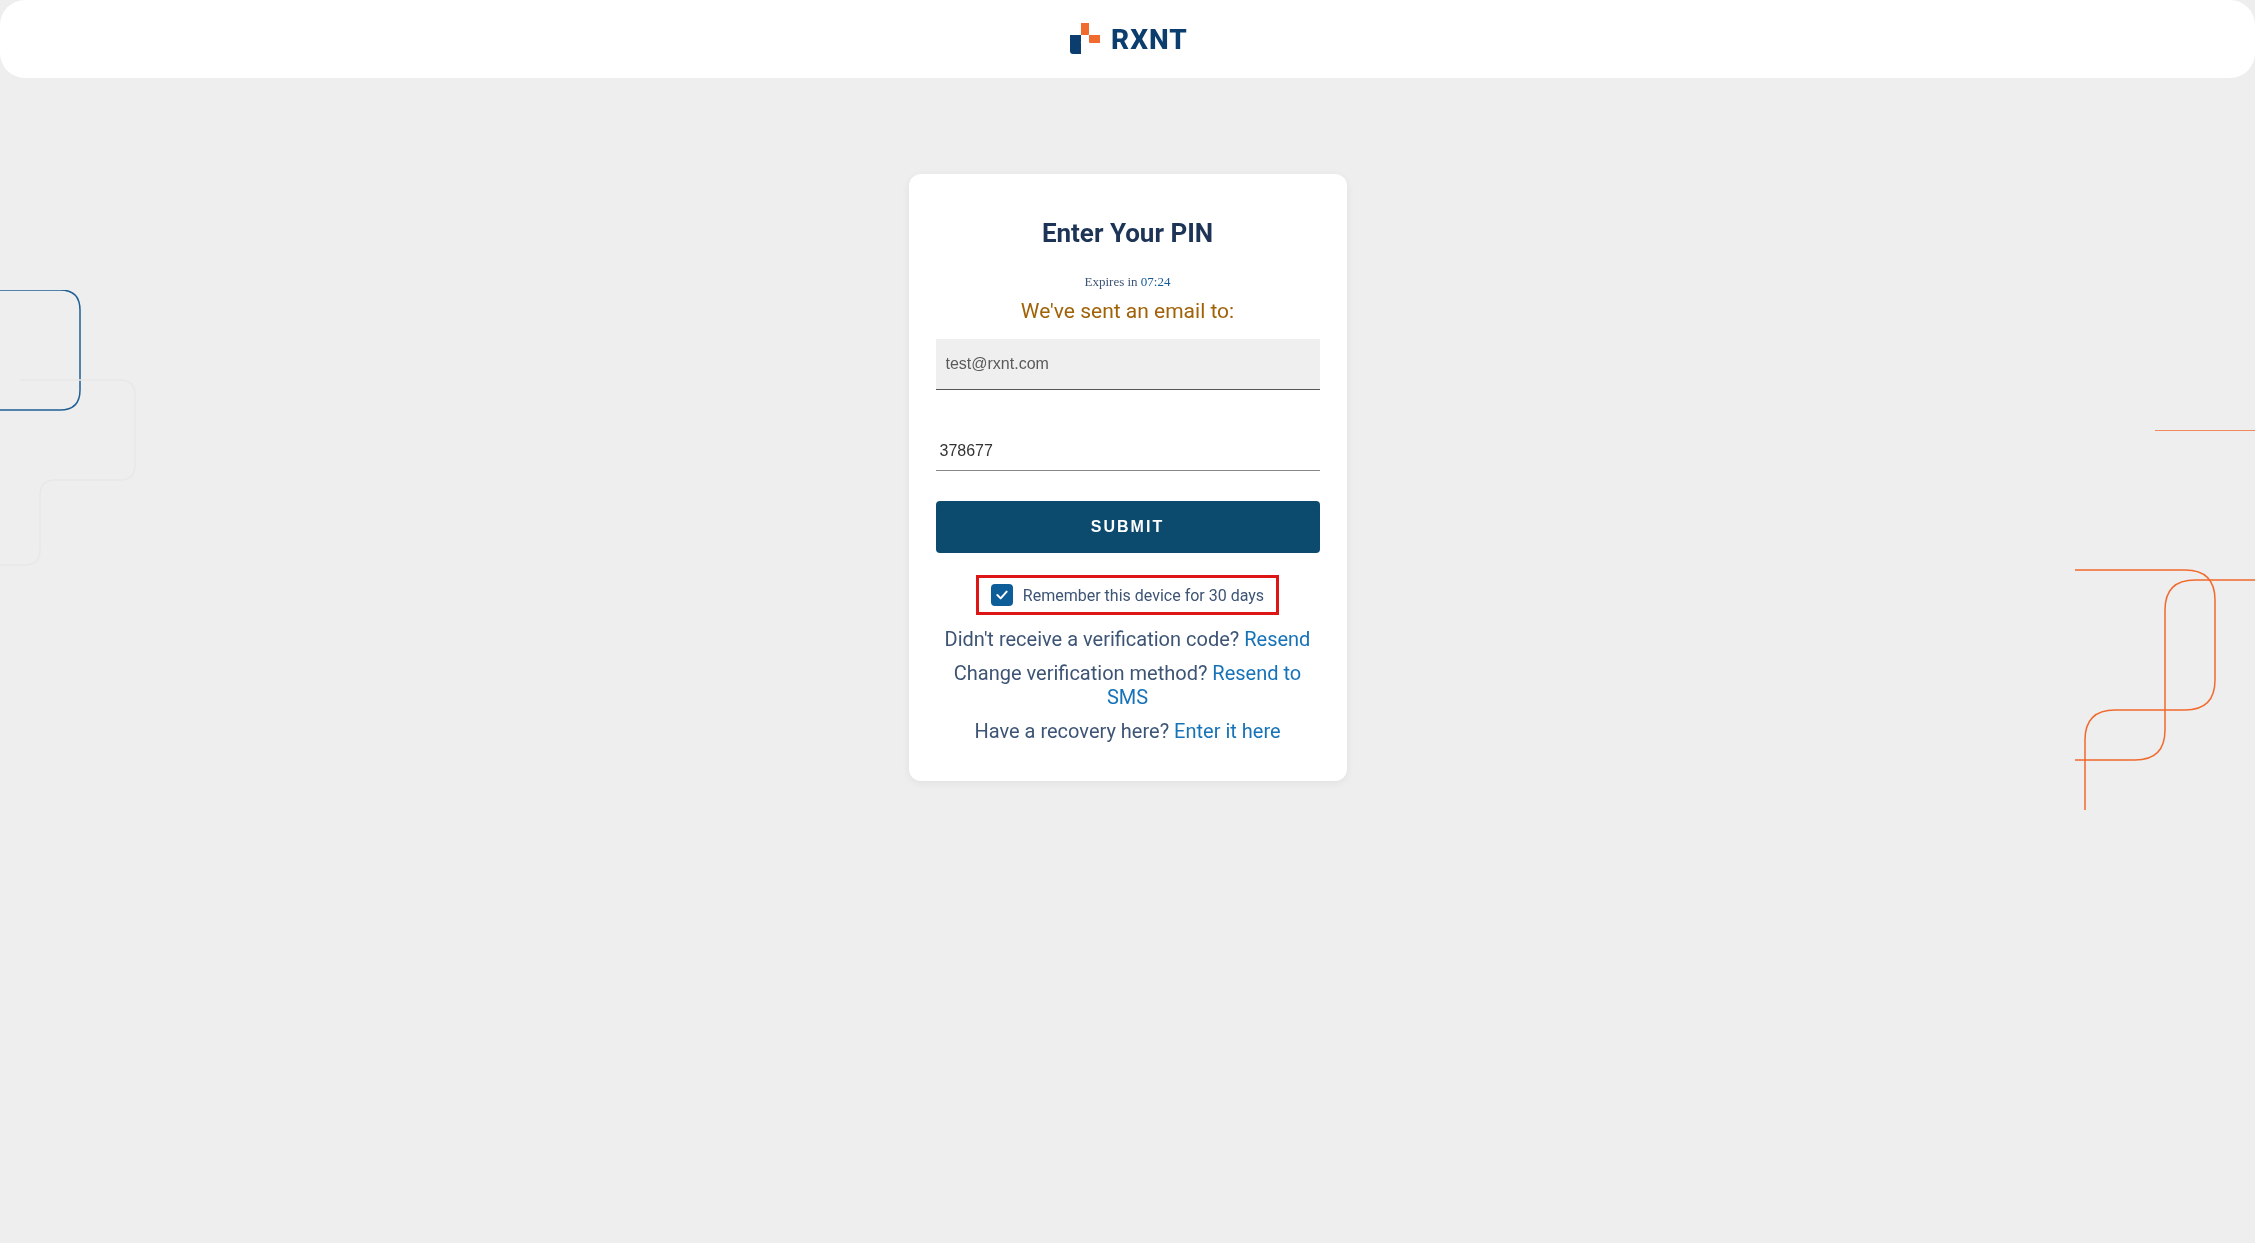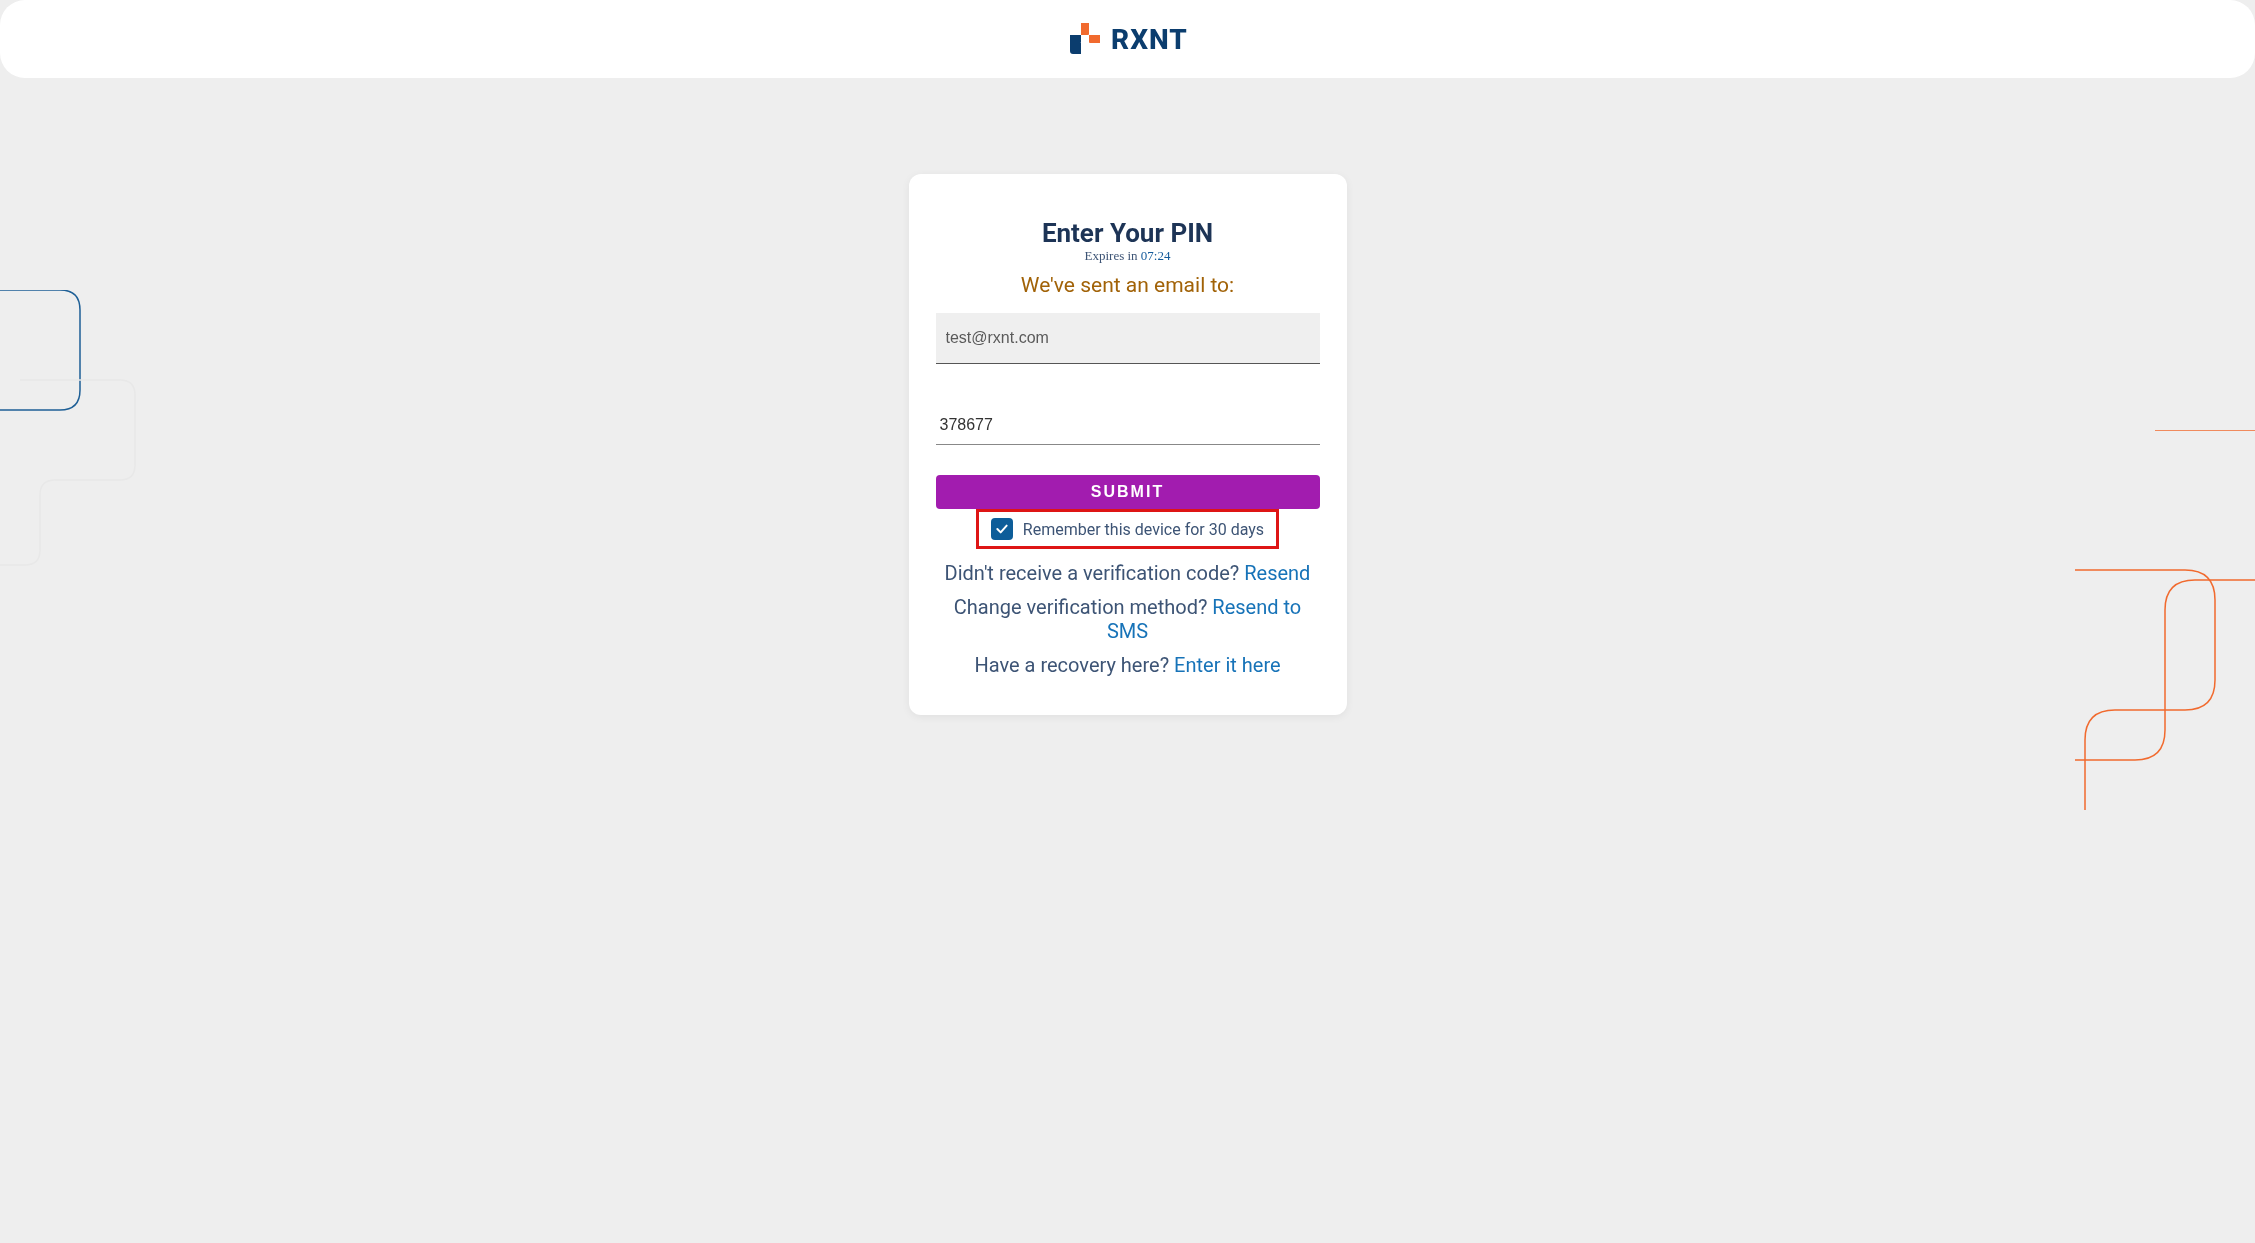--- a/index.html
+++ b/index.html
@@ -58,20 +58,21 @@
       width: 438px;
       padding: 44px 27px 38px 27px;
       box-shadow: 0 2px 8px rgba(0,0,0,0.06);
       text-align: center;
     }
     
     .card-title {
       font-size: 26px;
       font-weight: 700;
       color: #1d3456;
+      margin-bottom: 26px;
     }
     
     .expires-text {
       font-size: 13px;
       color: #3d5475;
       margin-bottom: 9px;
       font-family: Liberation Serif, serif;
     }
     
     .expires-time {
@@ -105,29 +106,30 @@
       padding: 10px 4px;
       font-size: 16px;
       color: #333;
       text-align: left;
       margin-bottom: 30px;
       outline: none;
     }
     
     .submit-btn {
       width: 100%;
-      background: #a21caf;
+      background: #0c4a6e;
       color: #ffffff;
       border: none;
       border-radius: 4px;
-      padding: 8px;
+      padding: 17px;
       font-size: 16px;
       font-weight: 700;
       letter-spacing: 2px;
       cursor: pointer;
+      margin-bottom: 22px;
     }
     
     .remember-row {
       display: inline-flex;
       align-items: center;
       justify-content: center;
       gap: 10px;
       border: 3px solid #de1515;
       padding: 6px 12px;
       margin-bottom: 12px;

